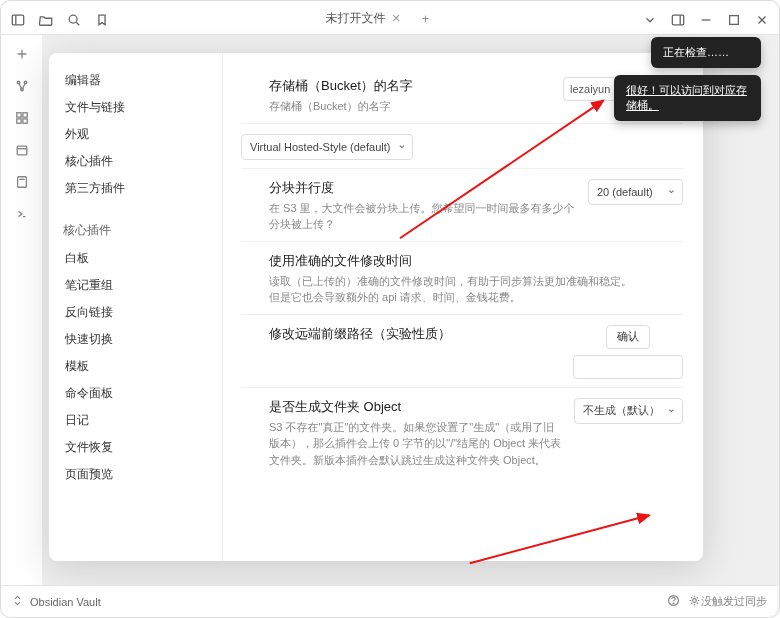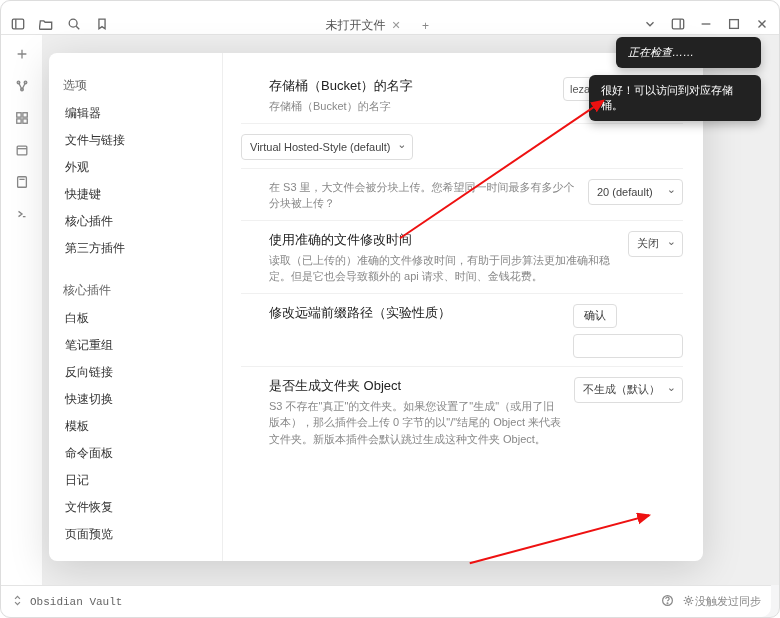--- a/index.html
+++ b/index.html
@@ -1,19 +1,19 @@
 <!DOCTYPE html>
 <html><head>
 <meta charset="utf-8">
 <style>
   * { box-sizing: border-box; margin: 0; padding: 0; }
   html, body { width: 780px; height: 618px; overflow: hidden; font-family: -apple-system, "Segoe UI", Helvetica, Arial, sans-serif; font-size: 12px; color: #333; background: #fff; }
   .window { position: relative; width: 780px; height: 618px; border: 1px solid #ddd; border-radius: 10px; background: #f5f5f6; }
   
-  .titlebar { height: 34px; display: flex; align-items: flex-start; padding: 12px 6px; border-bottom: 1px solid #e4e4e4; background: #fff; border-radius: 10px 10px 0 0; }
+  .titlebar { height: 34px; display: flex; align-items: flex-end; padding: 3px 6px; border-bottom: 1px solid #e4e4e4; background: #fff; border-radius: 10px 10px 0 0; }
   .titlebar .tb-left, .titlebar .tb-right { display: flex; align-items: center; gap: 6px; }
   .titlebar .tb-center { flex: 1; display: flex; justify-content: center; align-items: center; }
   .tb-icon { width: 22px; height: 22px; display: flex; align-items: center; justify-content: center; color: #666; border-radius:4px;}
   .tb-icon svg { width: 14px; height: 14px; stroke: #666; fill: none; stroke-width: 1.5; }
   .tab-group { display:flex; align-items:center; gap:8px; font-size:12px; color:#555;}
   .tab-item { display:flex; align-items:center; gap:6px; padding:4px 8px; border-radius:6px;}
   .tab-x { font-size:11px; color:#999;}
   .tab-plus { width:18px;height:18px;display:flex;align-items:center;justify-content:center;color:#888;}
   
   .body { display:flex; height: calc(100% - 34px - 32px); }
@@ -32,28 +32,28 @@
   .opt:first-child { border-top:none;}
   .opt-left { flex:1;margin-left:28px;}
   .opt-title { font-size:13px; color:#222; margin-bottom:3px;}
   .opt-desc { font-size:11px; color:#888; line-height:1.5; max-width:370px;}
   .opt-right { display:flex; align-items:flex-start;}
   .txt-input { width:120px; height:24px; border:1px solid #ddd; border-radius:4px; padding:0 6px; font-size:11px; color:#555;}
   .sel { height:26px; border:1px solid #ddd; border-radius:4px; padding:0 22px 0 8px; font-size:11px; color:#444; background:#fff; position:relative; display:flex; align-items:center; min-width:80px;}
   .sel::after { content:"⌄"; position:absolute; right:6px; top:3px; font-size:11px; color:#666;}
   .btn { height:24px; border:1px solid #ddd; border-radius:4px; padding:0 10px; font-size:11px; background:#fff; cursor:pointer; display:flex; align-items:center;}
   
-  .statusbar { position:absolute; left:0; right:8px; bottom:0; height:32px; border-top:1px solid #e4e4e4; background:#fff; display:flex; align-items:center; padding:0 10px; font-size:11px; color:#666; border-radius:0 0 10px 10px;font-family:Liberation Mono, monospace;}
+  .statusbar { position:absolute; left:0; right:2px; bottom:0; height:32px; border-top:1px solid #e4e4e4; background:#fff; display:flex; align-items:center; padding:0 10px; font-size:11px; color:#666; border-radius:0 0 10px 10px;}
   .statusbar .sb-left { flex:1; display:flex; align-items:center; gap:6px;}
   .statusbar .sb-right { display:flex; align-items:center; gap:10px; color:#888;justify-content:flex-end;}
   .sb-icon svg { width:13px;height:13px;stroke:#888;fill:none;stroke-width:1.5;}
   
   .toast { position:absolute; right:18px; background:#222; color:#fff; font-size:11px; border-radius:6px; padding:8px 12px; box-shadow:0 4px 10px rgba(0,0,0,0.25);}
-  .toast.t1 { top:36px; width:145px;font-style:italic;}
-  .toast.t2 { top:74px; width:172px;}
+  .toast.t1 { top:36px; width:110px;}
+  .toast.t2 { top:74px; width:147px;text-decoration:underline;}
   
   .anno-svg { position:absolute; left:0; top:0; width:100%; height:100%; pointer-events:none;}
 </style>
 </head>
 <body>
 
 <div class="window">
 
   <div class="titlebar">
     <div class="tb-left">
@@ -164,25 +164,23 @@
     </div>
     <div style="flex:1; position:relative;">
       <div style="position:absolute; top:20px; left:0; right:0; text-align:center; color:#bbb; font-size:12px;">新标签页</div>
     </div>
   </div>
 
   <div class="overlay-bg"></div>
 
   <div class="settings-panel">
     <div class="settings-nav">
-      <div class="nav-section-title">选项</div>
       <div class="nav-item">编辑器</div>
       <div class="nav-item">文件与链接</div>
       <div class="nav-item">外观</div>
-      <div class="nav-item">快捷键</div>
       <div class="nav-item">核心插件</div>
       <div class="nav-item">第三方插件</div>
       <div class="nav-gap"></div>
       <div class="nav-section-title">核心插件</div>
       <div class="nav-item">白板</div>
       <div class="nav-item">笔记重组</div>
       <div class="nav-item">反向链接</div>
       <div class="nav-item">快速切换</div>
       <div class="nav-item">模板</div>
       <div class="nav-item">命令面板</div>
@@ -207,46 +205,42 @@
       <div class="opt">
         <div class="opt-right">
             <div class="sel" style="min-width:155px;">
               <span>Virtual Hosted-Style (default)</span>
             </div>
           </div>
       </div>
 
       <div class="opt">
         <div class="opt-left">
+          <div class="opt-title">分块并行度</div>
           <div class="opt-desc">在 S3 里，大文件会被分块上传。您希望同一时间最多有多少个分块被上传？</div>
         </div>
         <div class="opt-right">
             <div class="sel" style="min-width:95px;">
               <span>20 (default)</span>
             </div>
           </div>
       </div>
 
       <div class="opt">
         <div class="opt-left">
           <div class="opt-title">使用准确的文件修改时间</div>
           <div class="opt-desc">读取（已上传的）准确的文件修改时间，有助于同步算法更加准确和稳定。但是它也会导致额外的 api 请求、时间、金钱花费。</div>
         </div>
-        <div class="opt-right">
-            <div class="sel" style="min-width:55px;">
-              <span>关闭</span>
-            </div>
-          </div>
       </div>
 
       <div class="opt">
         <div class="opt-left">
           <div class="opt-title">修改远端前缀路径（实验性质）</div>
         </div>
-        <div class="opt-right" style="flex-direction:column; gap:6px; align-items:flex-start;">
+        <div class="opt-right" style="flex-direction:column; gap:6px; align-items:center;">
           <div class="btn">
               <span>确认</span>
             </div>
           <input class="txt-input" style="width: 110px;">
         </div>
       </div>
 
 
       <div class="opt">
         <div class="opt-left">

